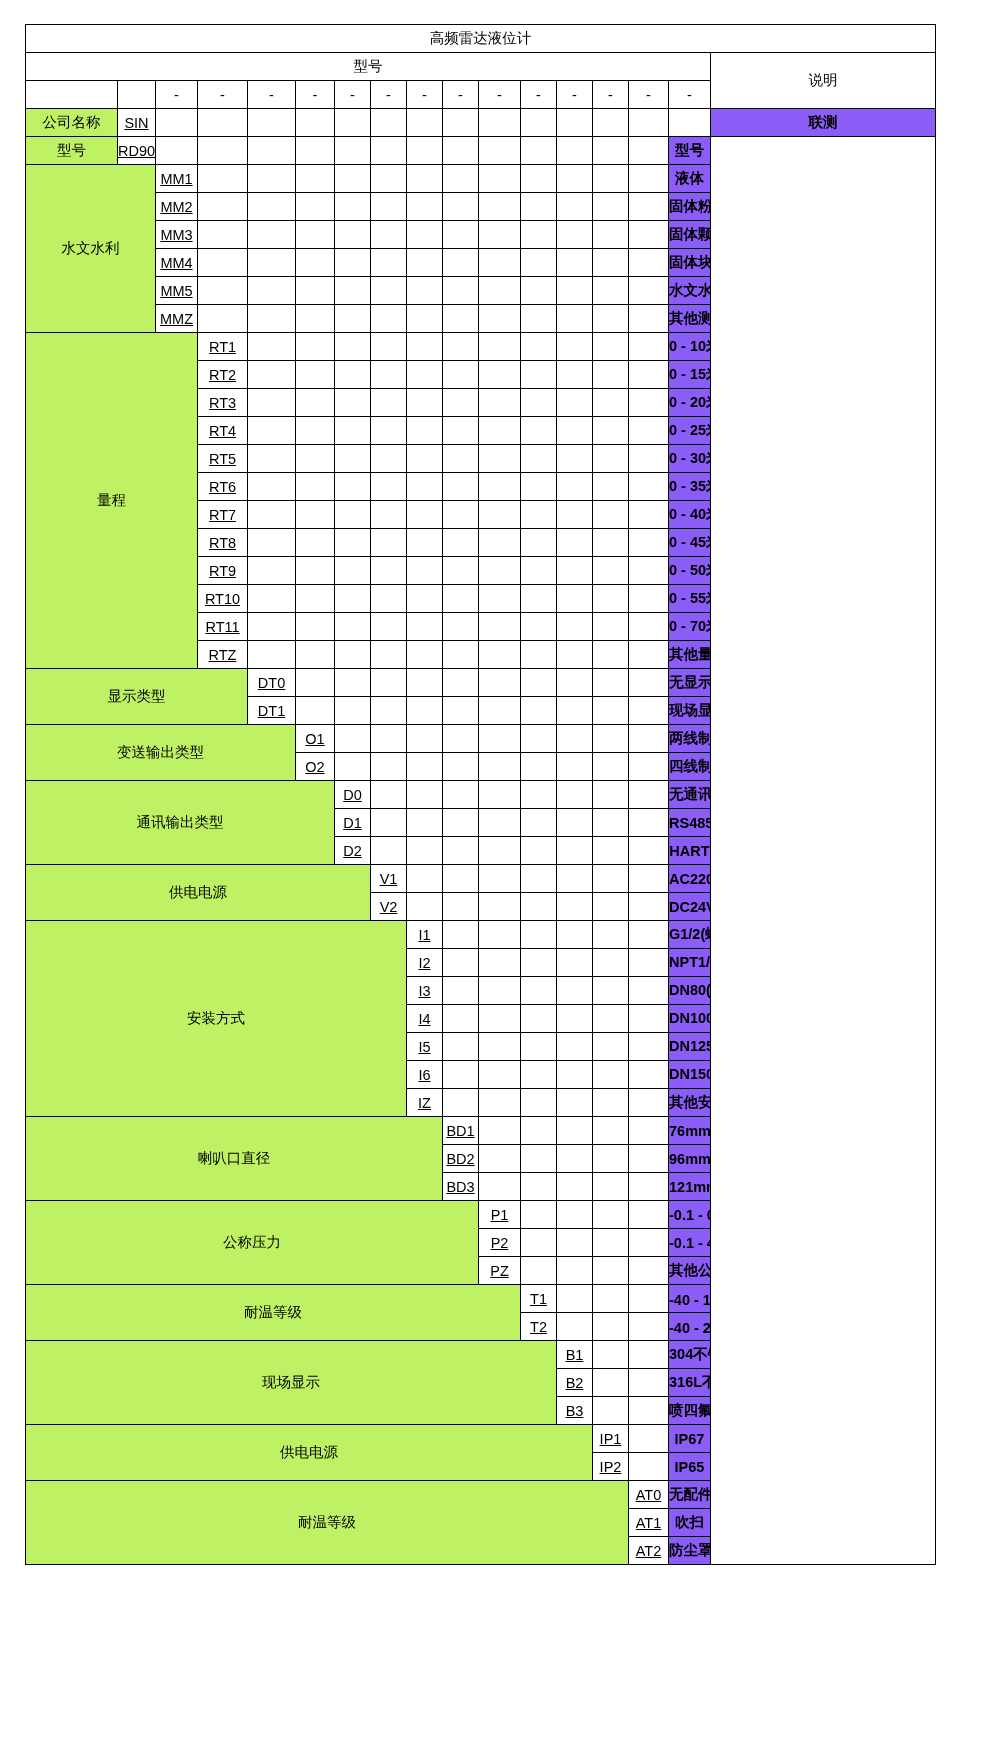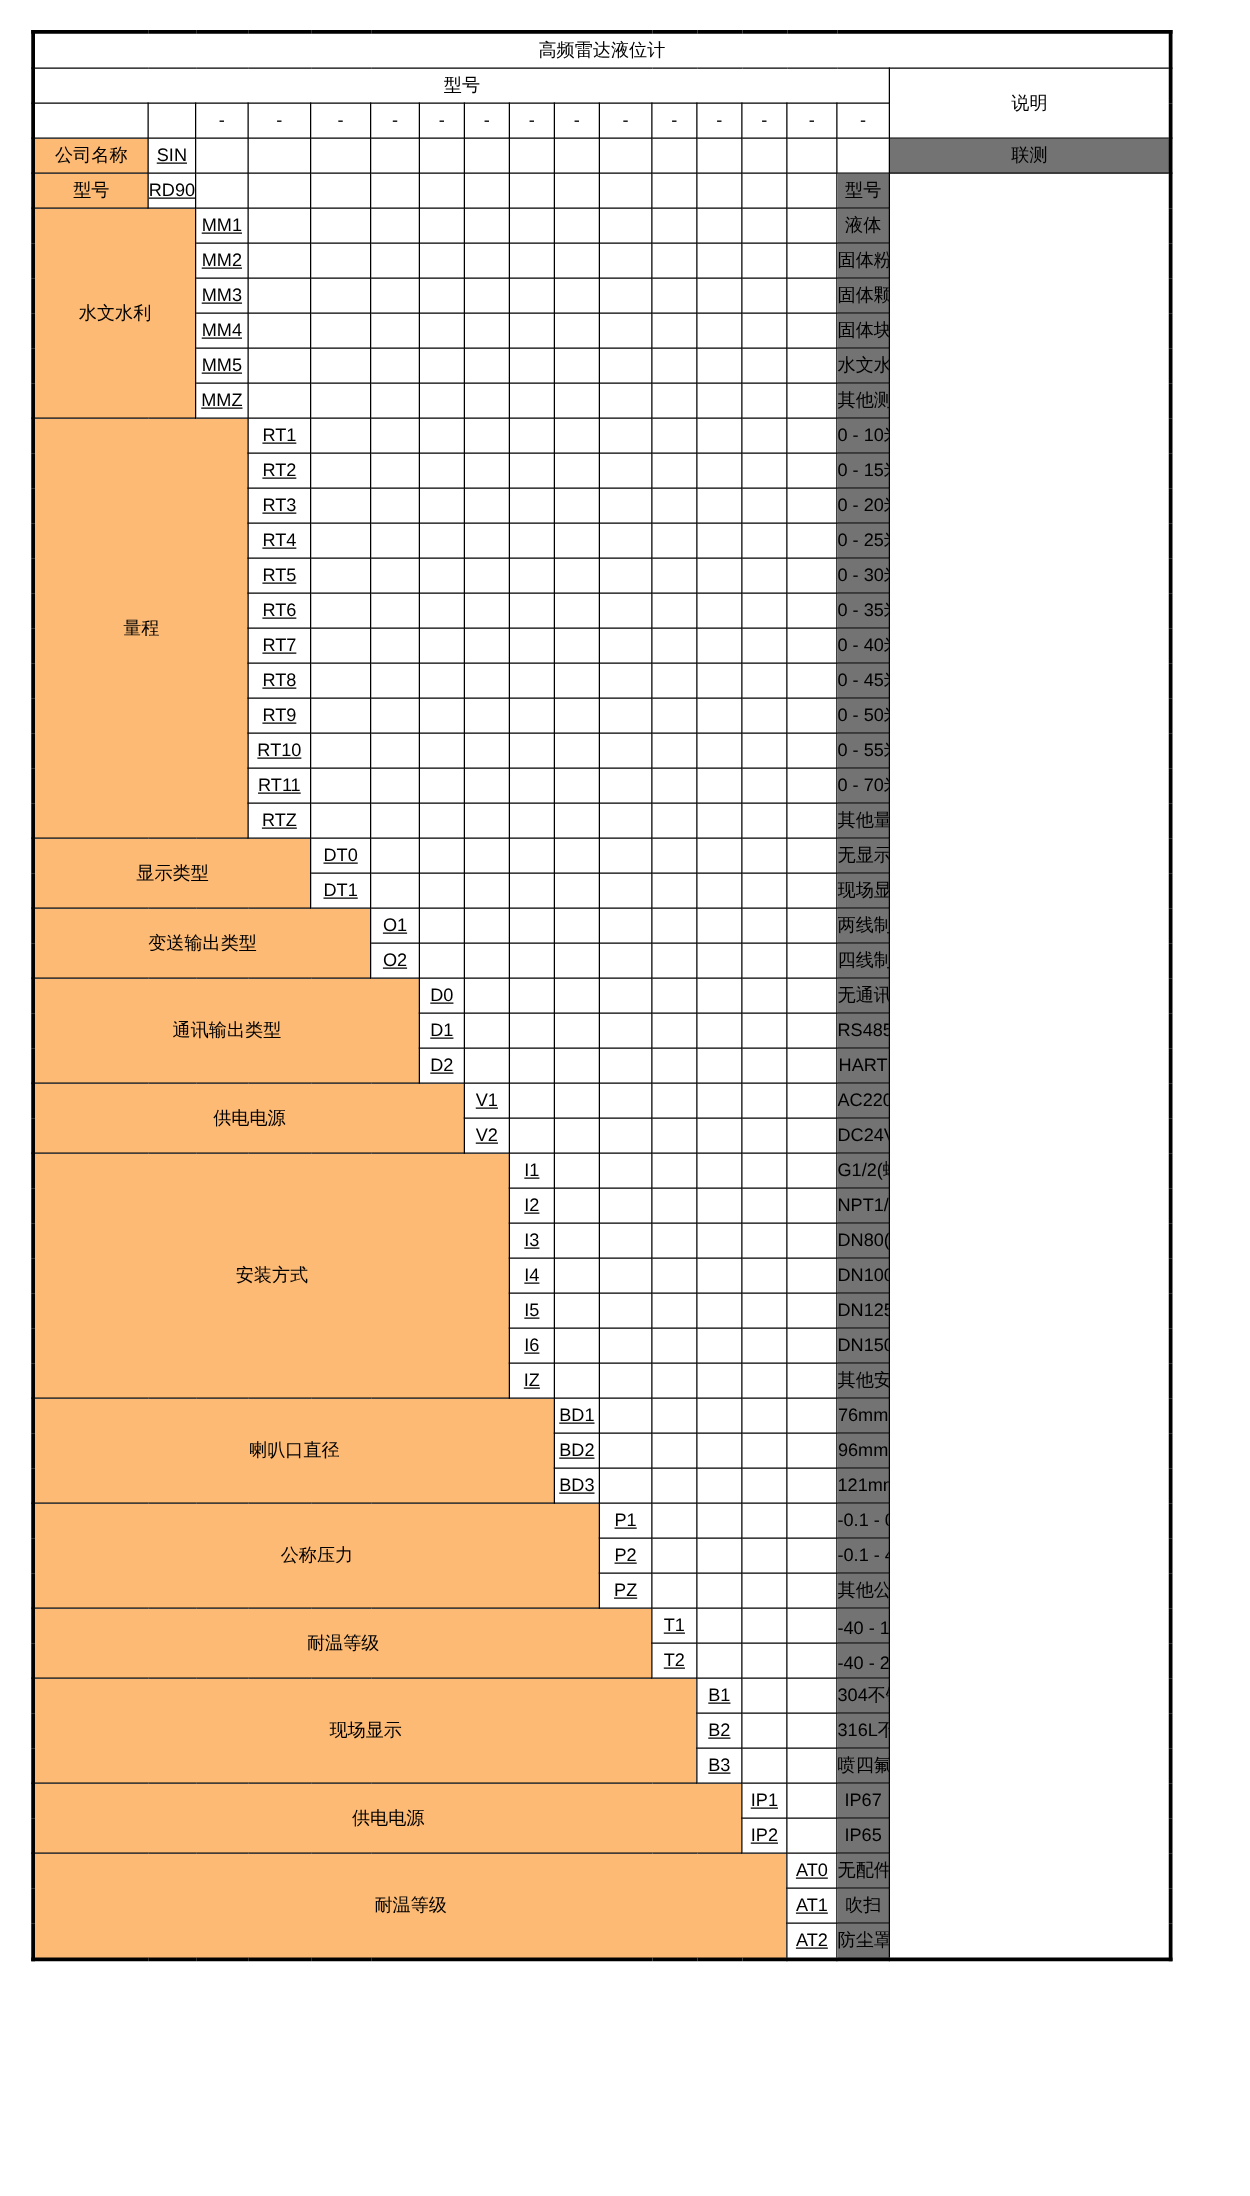--- a/index.html
+++ b/index.html
@@ -13,52 +13,53 @@
     height: 1757px;
     position: relative;
     background: #ffffff;
     box-sizing: border-box;
     padding: 24px 25px;
   }
   table.spec {
     border-collapse: collapse;
     table-layout: fixed;
     width: 880px;
-    border: 3px solid #000000;
+    border: 1px solid #000000;
   }
   table.spec td {
     border: 1px solid #000000;
     font-size: 14.5px;
     text-align: center;
     vertical-align: middle;
     height: 27px;
     padding: 0;
     color: #000000;
     overflow: hidden;
     white-space: nowrap;
   }
   td.title-cell {
     height: 36px;
     font-size: 15.5px;
   }
   td.blue-label {
-    background: #fdba74;
+    background: #bef264;
     color: #ffffff;
     font-size: 14.5px;
   }
   td.code {
     background: #ffffff;
     color: #000000;
     font-size: 14px;
     text-decoration: underline;
   }
   td.desc {
-    background: #737373;
+    background: #8b5cf6;
     color: #000000;
     font-size: 14.5px;
+    font-weight: bold;
   }
   td.dash {
     font-size: 14px;
     color: #000000;
   }
 </style>
 </head>
 <body>
 
 <div id="page">

